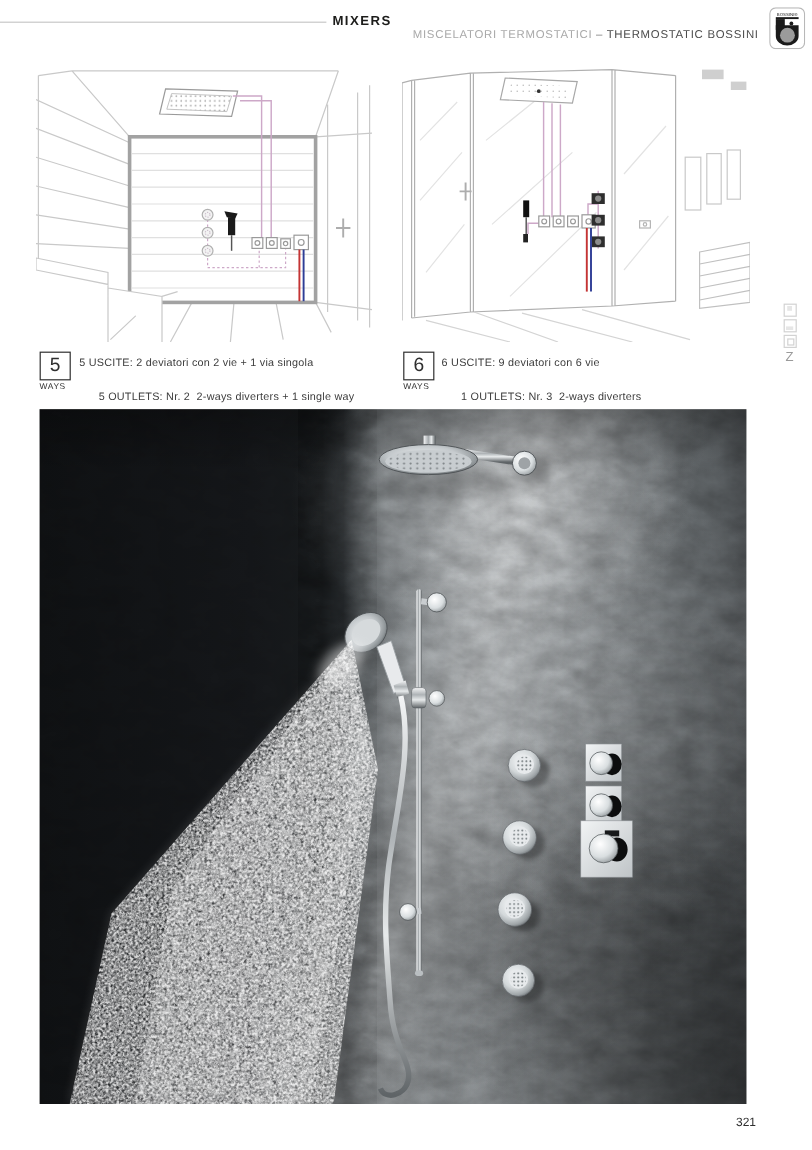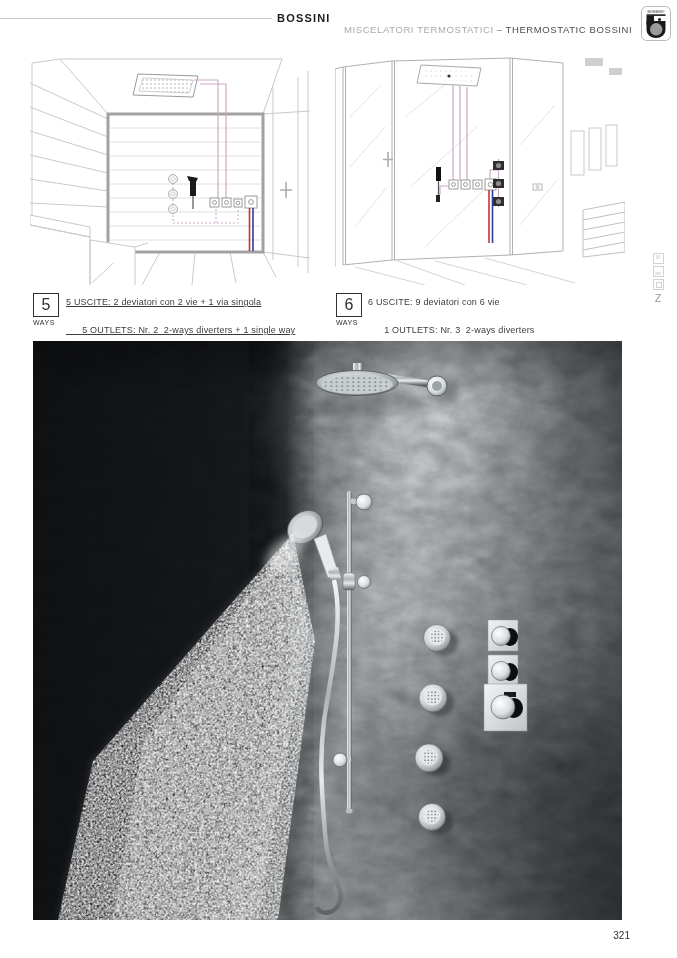--- a/index.html
+++ b/index.html
@@ -24,21 +24,21 @@
 
   
   .caption{position:absolute;top:293px;}
   .caption.c5{left:33px;}
   .caption.c6{left:336px;}
   .ways-box{width:24px;height:22px;border:1.5px solid #2f2f2f;display:flex;align-items:center;
             justify-content:center;font-size:16px;color:#2f2f2f;}
   .ways-word{font-size:7px;letter-spacing:0.5px;color:#2f2f2f;margin-top:2px;}
   .cap-text{position:absolute;top:2px;font-size:9px;line-height:14px;color:#3c3c3c;
             white-space:pre;letter-spacing:0.2px;}
-  .caption.c5 .cap-text{left:33px;text-decoration:underline;}
+  .caption.c5 .cap-text{left:33px;}
   .caption.c6 .cap-text{left:32px;}
 
   
   .side-tab{position:absolute;left:651px;top:253px;width:14px;text-align:center;}
   .tab-sq{width:9px;height:9px;border:1px solid #d2d2d2;margin:0 auto 2px auto;position:relative;}
   .tab-sq .in1{position:absolute;left:2px;top:1px;width:4px;height:4px;background:#e6e6e6;}
   .tab-sq .in2{position:absolute;left:1px;bottom:1px;width:6px;height:3px;background:#e6e6e6;}
   .tab-sq .in3{position:absolute;left:2px;top:2px;width:4px;height:4px;border:1px solid #d2d2d2;}
   .tab-letter{font-size:11px;color:#9a9a9a;margin-top:2px;}
 
@@ -58,21 +58,21 @@
   .photo svg{position:absolute;left:0;top:0;}
 
   .page-number{position:absolute;right:47px;top:930px;font-size:10px;color:#2f2f2f;}
 </style>
 </head>
 <body>
 
 <div class="page">
 
   <div class="hdr-rule"></div>
-  <div class="hdr-brand">BOSSINI</div>
+  <div class="hdr-brand">MIXERS</div>
   <div class="hdr-sub">
     <span class="it">MISCELATORI TERMOSTATICI</span><span class="sep">–</span><span class="en">THERMOSTATIC BOSSINI</span>
   </div>
 
   <div class="logo">
     <svg width="30" height="35" viewBox="0 0 30 35">
       <rect x="0.5" y="0.5" width="29" height="34" rx="5" fill="#ffffff" stroke="#b8b8b8"></rect>
       <text x="15" y="7" font-size="3.6" text-anchor="middle" fill="#1a1a1a" font-family="Liberation Sans, sans-serif">BOSSINI®</text>
       <rect x="5.5" y="8.3" width="19" height="1.6" fill="#1a1a1a"></rect>
       <rect x="5.5" y="9.9" width="7.5" height="9" fill="#1a1a1a"></rect>

